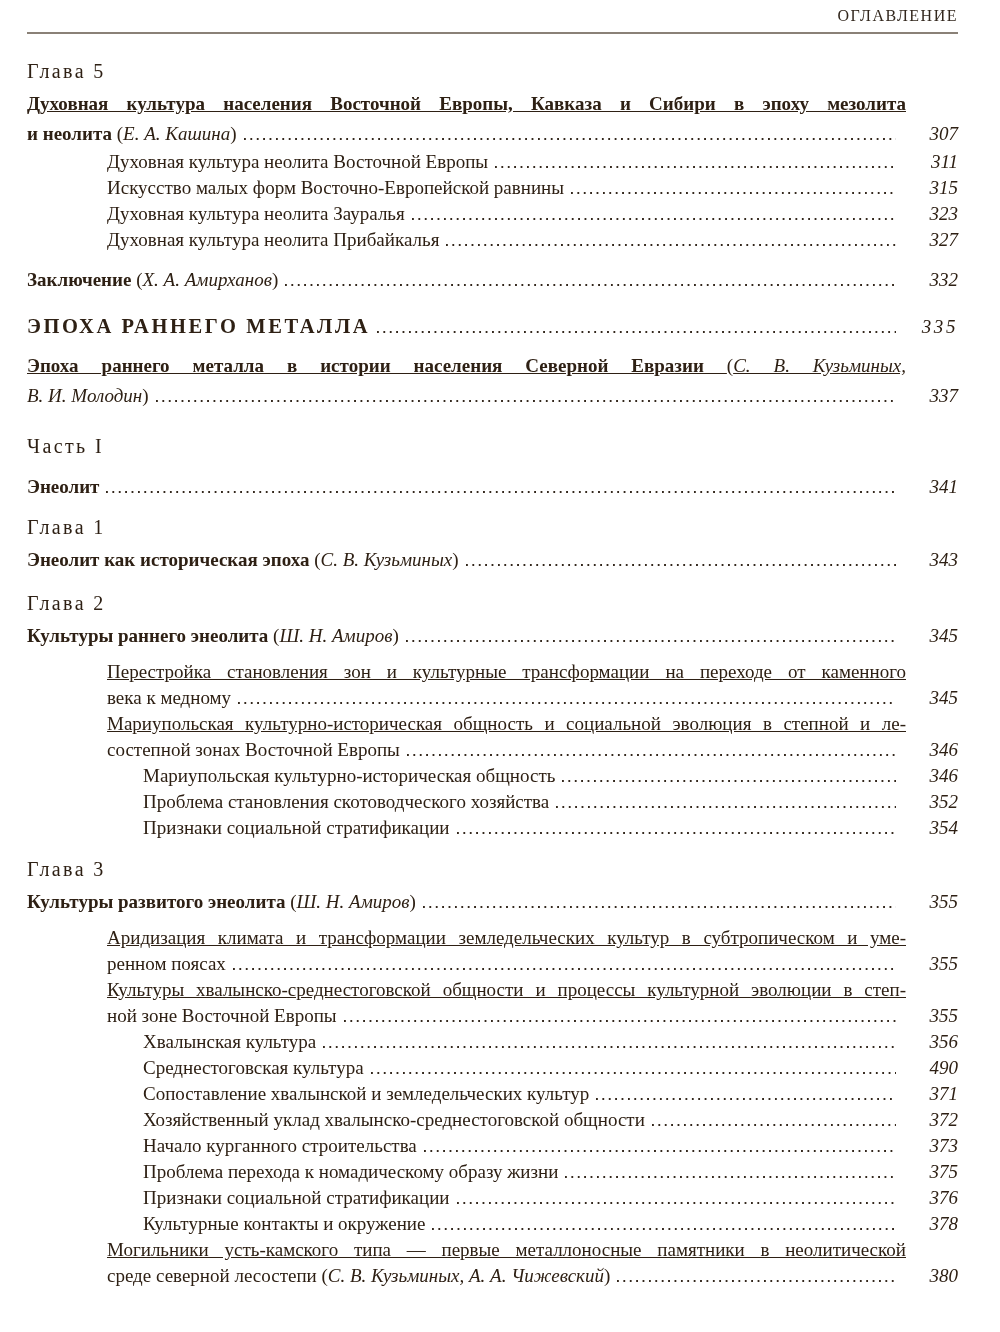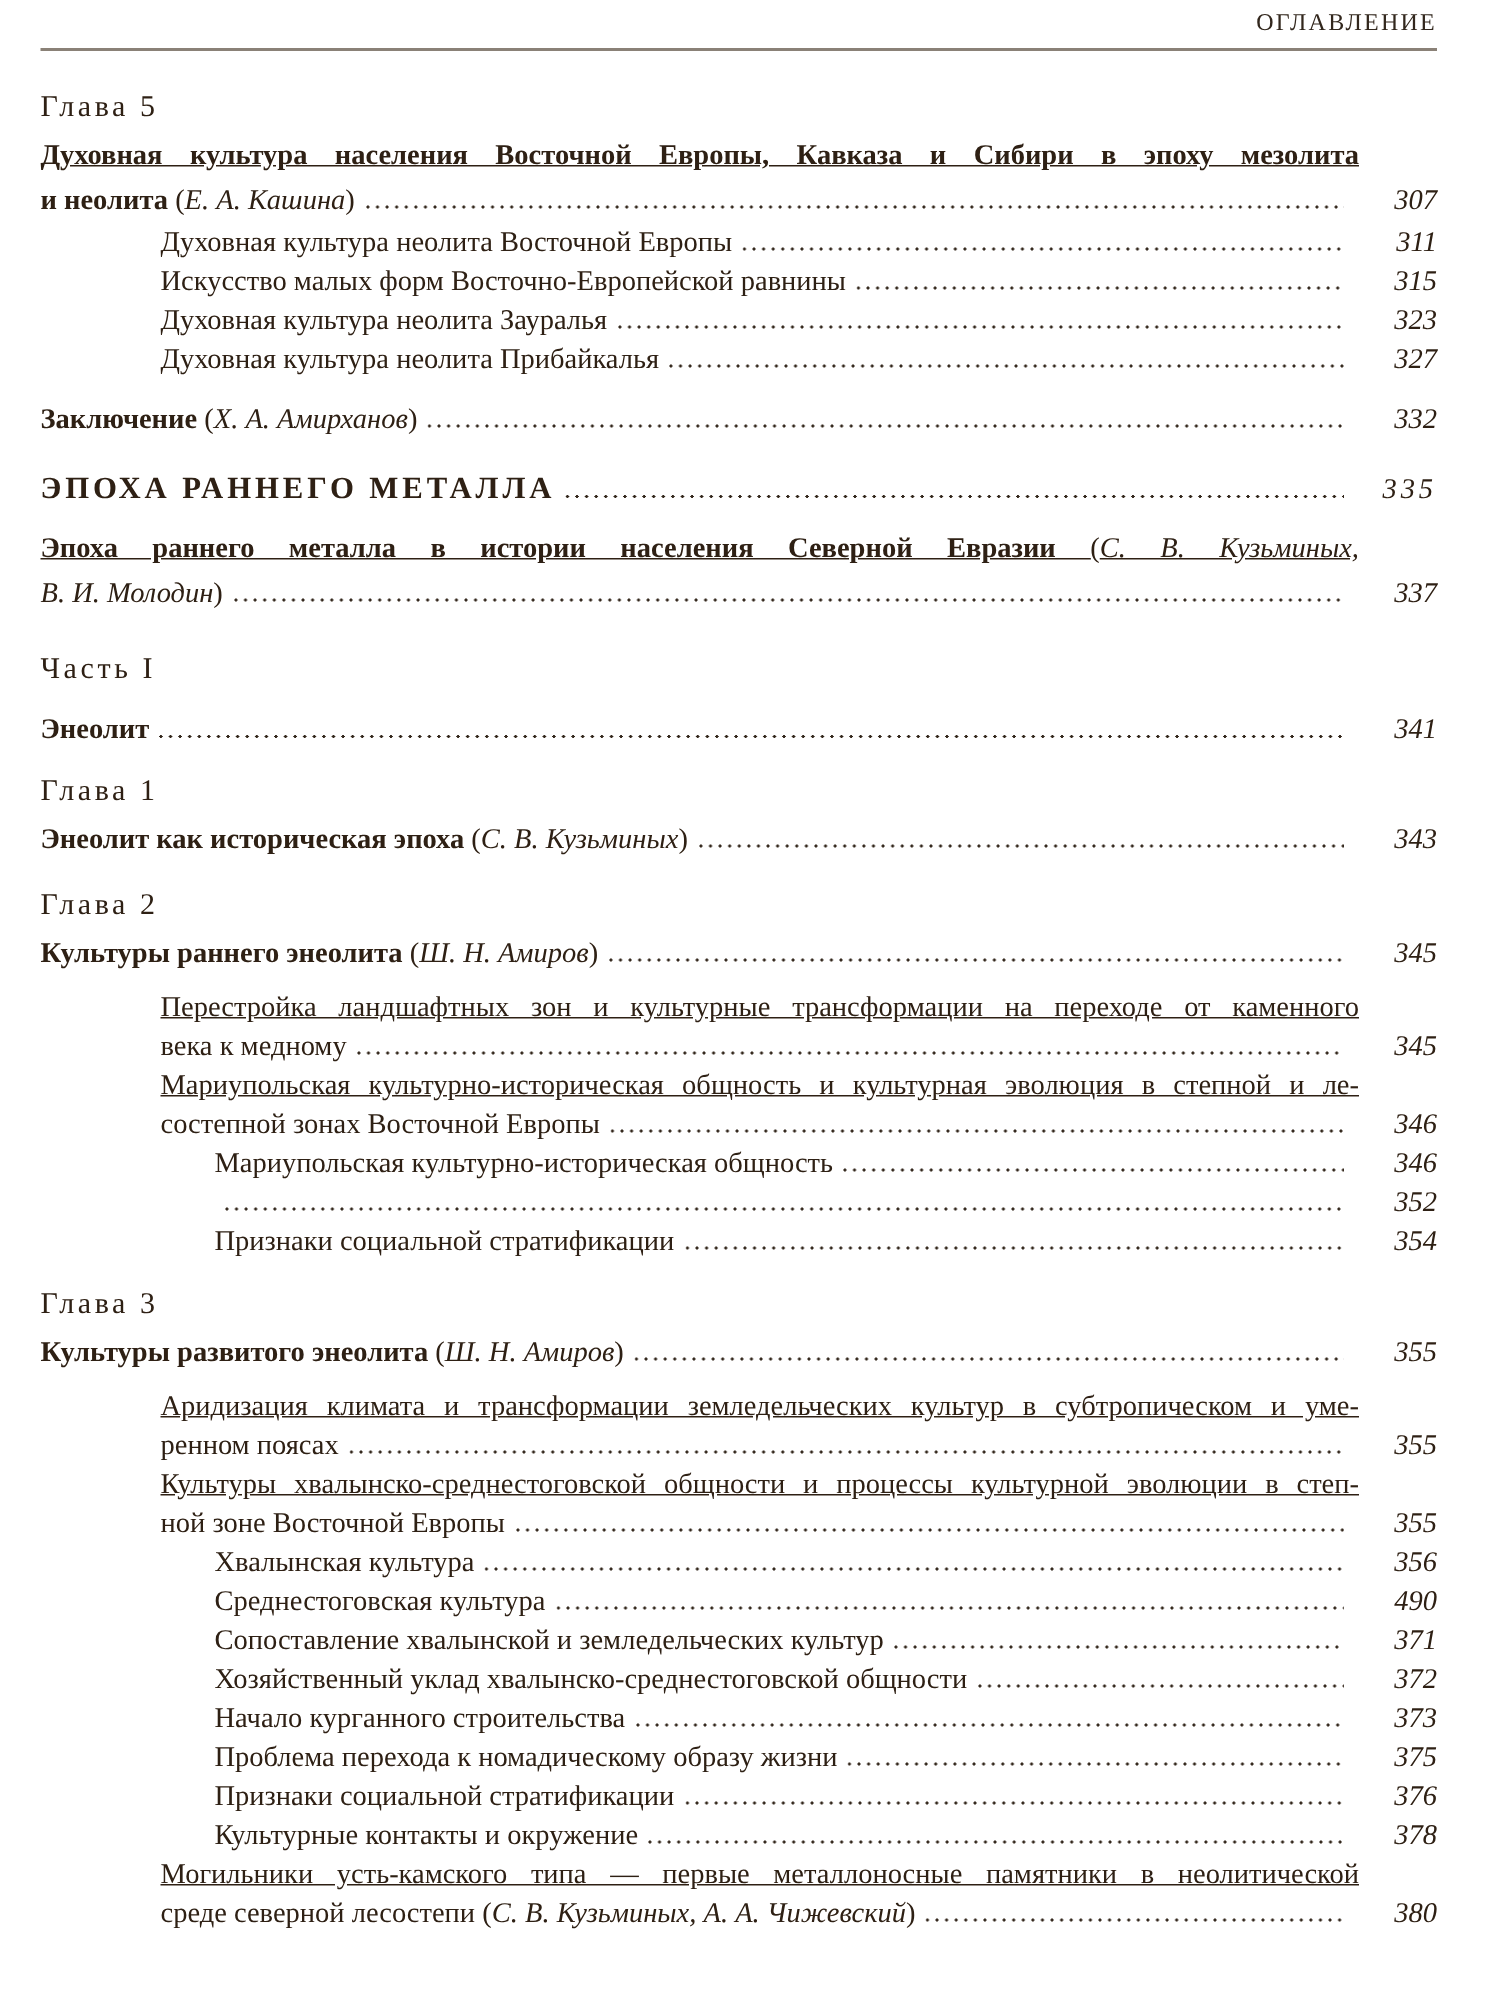--- a/index.html
+++ b/index.html
@@ -165,45 +165,46 @@
   </div>
       <div class="label-row gap-xl">
     <span>Глава 2</span>
   </div>
       <div class="row gap-sm lvl-0 main">
     <span class="text"><span class="b">Культуры раннего энеолита </span><span>(</span><span class="i">Ш. Н. Амиров</span><span>)</span></span>
     <span class="dots"></span>
     <span class="page-num">345</span>
   </div>
       <div class="row gap-md lvl-1 justify">
-    <span class="text"><span>Перестройка ландшафтных зон и культурные трансформации на переходе от каменного</span></span>
+    <span class="text"><span>Перестройка становления зон и культурные трансформации на переходе от каменного</span></span>
 
     <span class="page-num"></span>
   </div>
       <div class="row lvl-1">
     <span class="text"><span>века к медному</span></span>
     <span class="dots"></span>
     <span class="page-num">345</span>
   </div>
       <div class="row lvl-1 justify">
-    <span class="text"><span>Мариупольская культурно-историческая общность и культурная эволюция в степной и ле-</span></span>
+    <span class="text"><span>Мариупольская культурно-историческая общность и социальной эволюция в степной и ле-</span></span>
 
     <span class="page-num"></span>
   </div>
       <div class="row lvl-1">
     <span class="text"><span>состепной зонах Восточной Европы</span></span>
     <span class="dots"></span>
     <span class="page-num">346</span>
   </div>
       <div class="row lvl-2">
     <span class="text"><span>Мариупольская культурно-историческая общность</span></span>
     <span class="dots"></span>
     <span class="page-num">346</span>
   </div>
       <div class="row lvl-2">
+    <span class="text"><span>Проблема становления скотоводческого хозяйства</span></span>
     <span class="dots"></span>
     <span class="page-num">352</span>
   </div>
       <div class="row lvl-2">
     <span class="text"><span>Признаки социальной стратификации</span></span>
     <span class="dots"></span>
     <span class="page-num">354</span>
   </div>
       <div class="label-row gap-xl">
     <span>Глава 3</span>

